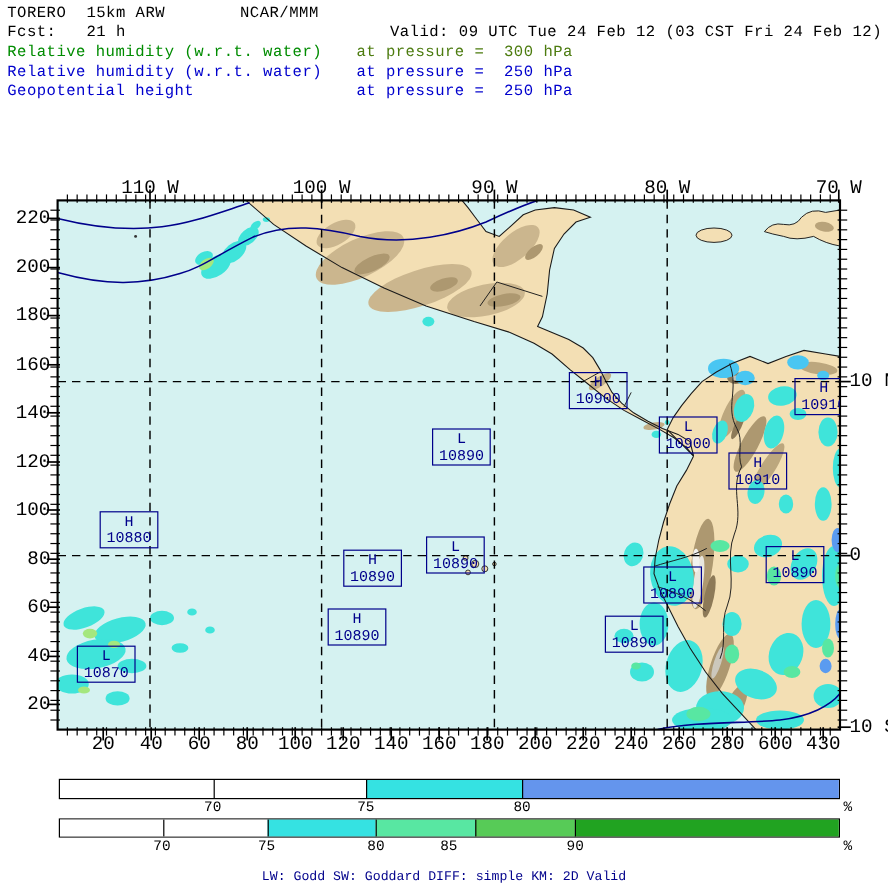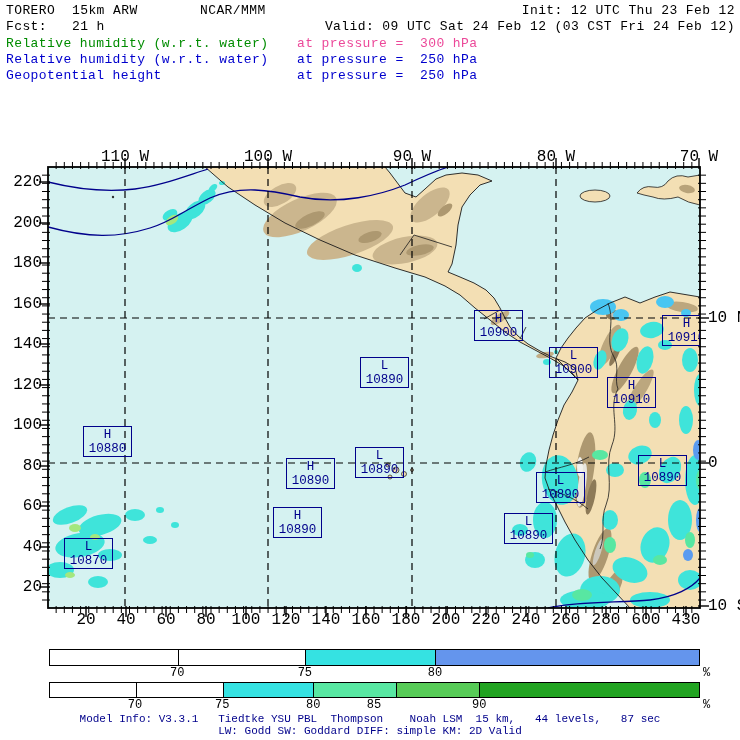--- a/index.html
+++ b/index.html
@@ -28,27 +28,26 @@
          color:#00008B;font-size:11px;white-space:pre;}
 </style>
 </head>
 <body>
 
 <div class="page">
 
   <div class="hdr" style="left:6px;top:3px">TORERO</div>
   <div class="hdr" style="left:72px;top:3px">15km ARW</div>
   <div class="hdr" style="left:200px;top:3px">NCAR/MMM</div>
-  <div class="hdr hdr-r" style="top:3px">Init: 12 UTC Thu 23 Feb 12</div>
   <div class="hdr" style="left:6px;top:19px">Fcst:</div>
   <div class="hdr" style="left:72px;top:19px">21 h</div>
-  <div class="hdr hdr-r" style="top:19px">Valid: 09 UTC Sat 24 Feb 12 (03 CST Fri 24 Feb 12)</div>
+  <div class="hdr hdr-r" style="top:19px">Valid: 09 UTC Tue 24 Feb 12 (03 CST Fri 24 Feb 12)</div>
   <div id="field-lines">
       <div class="hdr" style="left: 6px; top: 36px; color: rgb(0, 140, 0);">Relative humidity (w.r.t. water)</div>
-      <div class="hdr" style="left: 297px; top: 36px; color: #ec4899;">at pressure =  300 hPa</div>
+      <div class="hdr" style="left: 297px; top: 36px; color: #4d7c0f;">at pressure =  300 hPa</div>
       <div class="hdr" style="left: 6px; top: 52px; color: rgb(0, 0, 205);">Relative humidity (w.r.t. water)</div>
       <div class="hdr" style="left: 297px; top: 52px; color: rgb(0, 0, 205);">at pressure =  250 hPa</div>
       <div class="hdr" style="left: 6px; top: 68px; color: rgb(0, 0, 205);">Geopotential height</div>
       <div class="hdr" style="left: 297px; top: 68px; color: rgb(0, 0, 205);">at pressure =  250 hPa</div>
     </div>
 
   <svg id="map-svg" width="740" height="740">
     <defs>
         <clipPath id="mapclip">
           <rect x="48" y="167" width="652" height="441"></rect>
@@ -622,16 +621,15 @@
         <div class="cbdiv" style="left: 53.3%;"></div>
         <div class="cbdiv" style="left: 66.1%;"></div>
       </div>
       <div class="cbt" style="left: 134.932px; top: 698px;">70</div>
       <div class="cbt" style="left: 222.166px; top: 698px;">75</div>
       <div class="cbt" style="left: 313.306px; top: 698px;">80</div>
       <div class="cbt" style="left: 374px; top: 698px;">85</div>
       <div class="cbt" style="left: 479.311px; top: 698px;">90</div>
       <div class="cbu" style="left: 703px; top: 698px;">%</div>
     </div>
-  <div class="minfo" style="top:713px">Model Info: V3.3.1   Tiedtke YSU PBL  Thompson    Noah LSM  15 km,   44 levels,   87 sec</div>
   <div class="minfo" style="top:725px">LW: Godd SW: Goddard DIFF: simple KM: 2D Valid</div>
 
 </div>
 
 </body></html>

